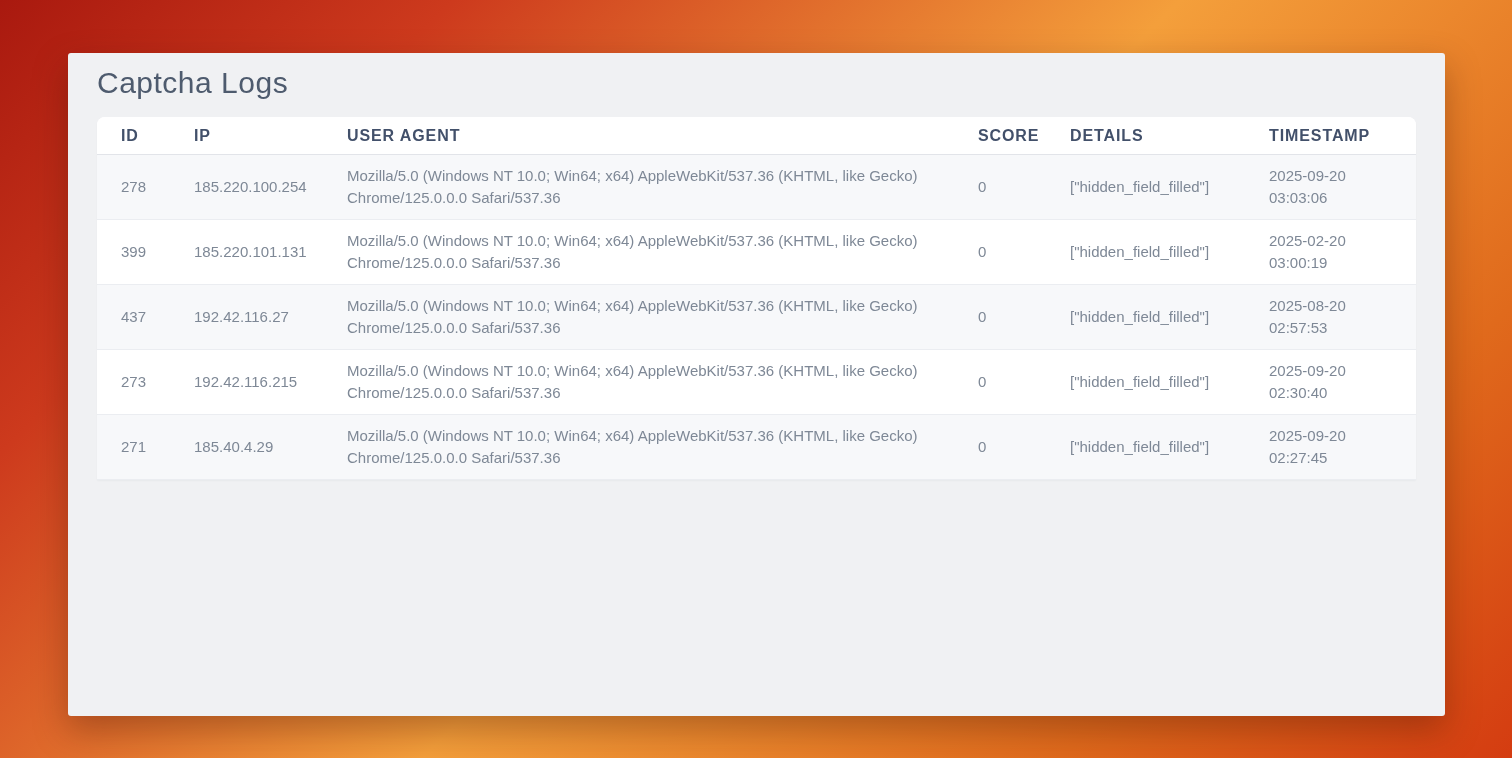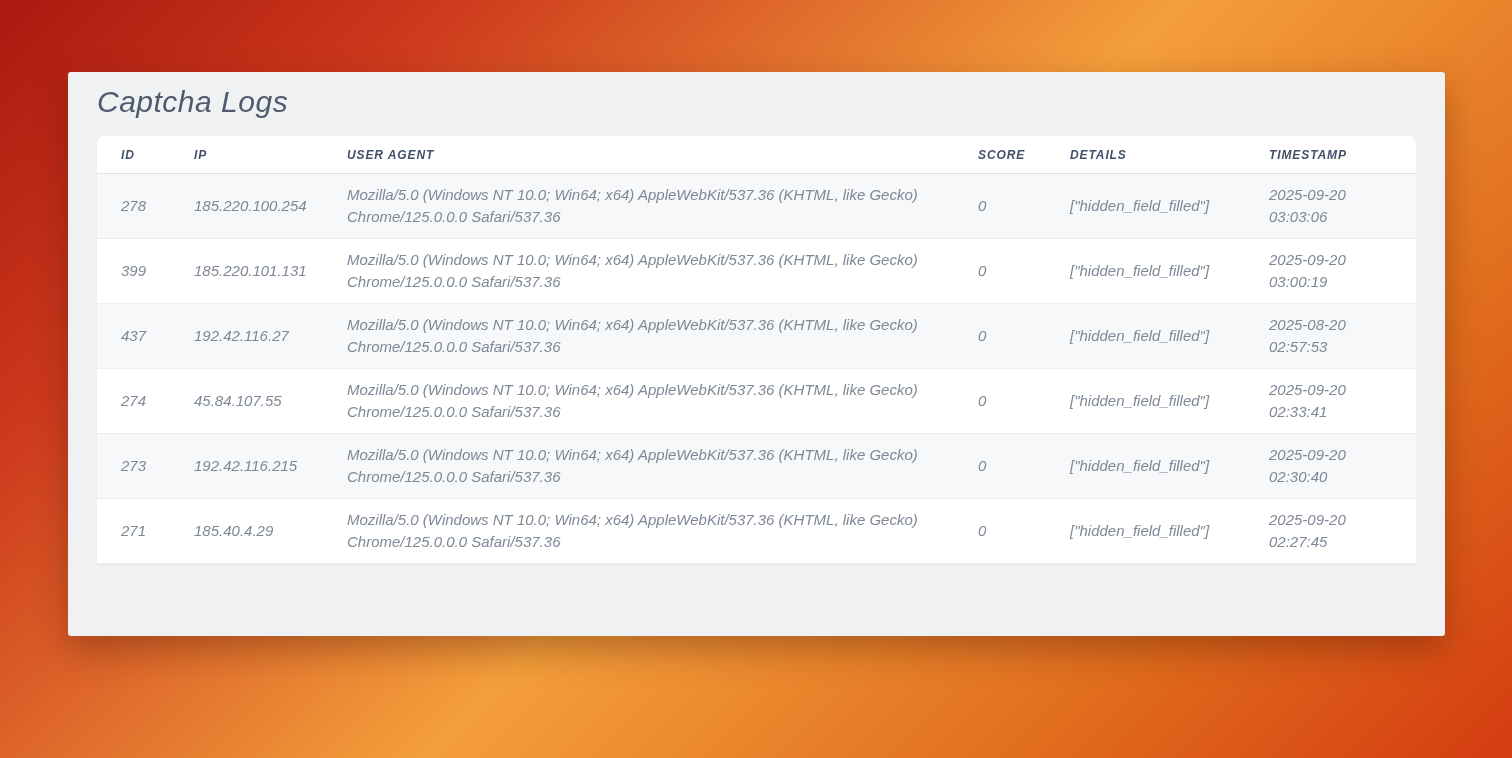--- a/index.html
+++ b/index.html
@@ -14,28 +14,27 @@
     background: linear-gradient(135deg,
       var(--grad-1) 0%,
       var(--grad-2) 20%,
       var(--grad-3) 52%,
       var(--grad-4) 80%,
       var(--grad-5) 100%);
   }
   .card {
     position: absolute;
     left: 68px;
-    top: 72px;
+    top: 53px;
     width: 1377px;
-    height: 564px;
+    height: 663px;
     background: var(--card-bg);
     border-radius: 3px;
     box-shadow: 0 14px 34px rgba(70, 20, 5, 0.35);
     overflow: hidden;
-    font-style: italic;
   }
   .page-title {
     margin: 0;
     padding: 13px 29px 0 29px;
     font-size: 30px;
     line-height: 33px;
     font-weight: 500;
     letter-spacing: 0.5px;
     color: var(--title-color);
   }
@@ -55,21 +54,21 @@
   col.c-ip        { width: 153px; }
   col.c-ua        { width: 631px; }
   col.c-score     { width: 92px;  }
   col.c-details   { width: 199px; }
   col.c-timestamp { width: 171px; }
   thead th {
     height: 37px;
     padding: 0 10px 0 24px;
     text-align: left;
     vertical-align: middle;
-    font-size: 12px;
+    font-size: 16px;
     font-weight: bold;
     letter-spacing: 0.9px;
     text-transform: uppercase;
     color: var(--th-color);
     background: #ffffff;
     border-bottom: 1px solid var(--border-strong);
     white-space: nowrap;
   }
   tbody td {
     height: 64px;
@@ -118,41 +117,33 @@
     <td>["hidden_field_filled"]</td>
     <td>2025-09-20 03:03:06</td>
   </tr>
 
   <tr>
     <td>399</td>
     <td>185.220.101.131</td>
     <td>Mozilla/5.0 (Windows NT 10.0; Win64; x64) AppleWebKit/537.36 (KHTML, like Gecko) Chrome/125.0.0.0 Safari/537.36</td>
     <td>0</td>
     <td>["hidden_field_filled"]</td>
-    <td>2025-09-20 03:00:19</td>
+    <td>2025-02-20 03:00:19</td>
   </tr>
 
   <tr>
     <td>437</td>
     <td>192.42.116.27</td>
     <td>Mozilla/5.0 (Windows NT 10.0; Win64; x64) AppleWebKit/537.36 (KHTML, like Gecko) Chrome/125.0.0.0 Safari/537.36</td>
     <td>0</td>
     <td>["hidden_field_filled"]</td>
     <td>2025-08-20 02:57:53</td>
   </tr>
 
 
-  <tr>
-    <td>274</td>
-    <td>45.84.107.55</td>
-    <td>Mozilla/5.0 (Windows NT 10.0; Win64; x64) AppleWebKit/537.36 (KHTML, like Gecko) Chrome/125.0.0.0 Safari/537.36</td>
-    <td>0</td>
-    <td>["hidden_field_filled"]</td>
-    <td>2025-09-20 02:33:41</td>
-  </tr>
 
   <tr>
     <td>273</td>
     <td>192.42.116.215</td>
     <td>Mozilla/5.0 (Windows NT 10.0; Win64; x64) AppleWebKit/537.36 (KHTML, like Gecko) Chrome/125.0.0.0 Safari/537.36</td>
     <td>0</td>
     <td>["hidden_field_filled"]</td>
     <td>2025-09-20 02:30:40</td>
   </tr>
 

